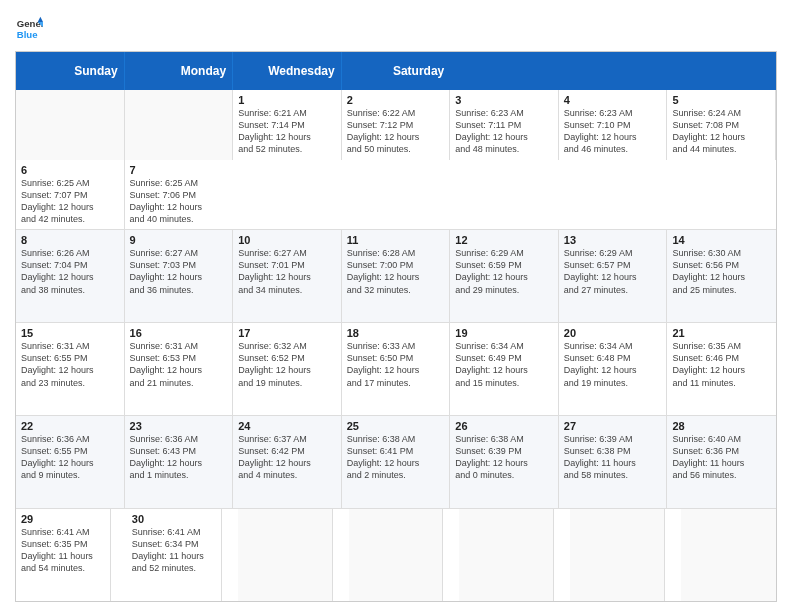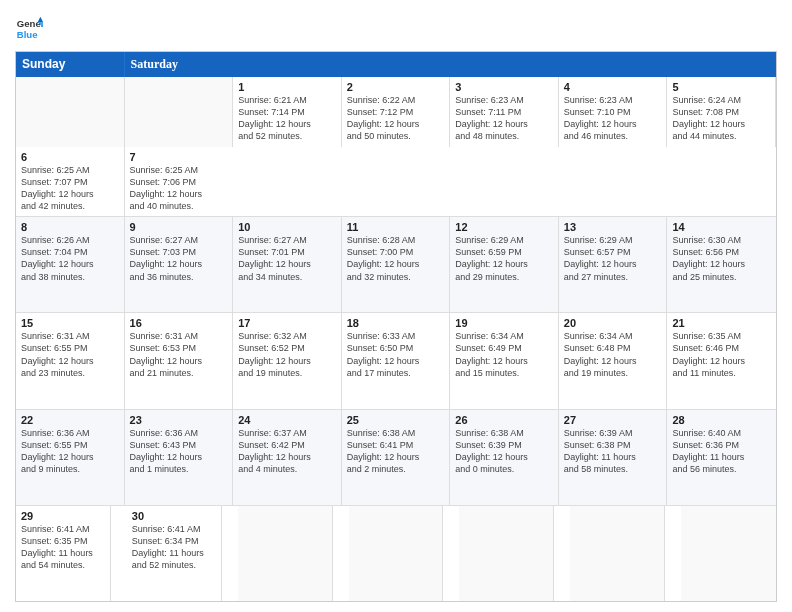--- a/index.html
+++ b/index.html
@@ -53,25 +53,25 @@
     }
     .cal-header-row {
       display: grid;
       grid-template-columns: repeat(7, 1fr);
       background: #1565C0;
     }
     .cal-header-cell {
       color: #fff;
       font-size: 12px;
       font-weight: bold;
-      padding: 5px 6px;
-      text-align: left;
+      padding: 12px 6px;
+      text-align: right;
       border-right: 1px solid #1a75d2;
     }
-    .cal-header-cell:last-child { border-right: none; font-family: Liberation Serif, serif; }
+    .cal-header-cell:last-child { border-right: none; }
     .cal-body {
       flex: 1;
       display: flex;
       flex-direction: column;
     }
     .cal-row {
       display: grid;
       grid-template-columns: repeat(7, 1fr);
       flex: 1;
       border-bottom: 1px solid #ddd;
@@ -120,20 +120,22 @@
     </div>
     <div class="title-block">
       <div class="month-title"></div>
       <div class="location"></div>
     </div>
   </div>
 
   <div class="calendar">
     <div class="cal-header-row">
     <div class="cal-header-cell">Sunday</div>
+        <div class="cal-header-cell">Monday</div>
+        <div class="cal-header-cell">Wednesday</div>
         <div class="cal-header-cell">Saturday</div>
       </div>
     <div class="cal-body">
     <div class="cal-row">
           <div class="cal-cell empty"></div>
           <div class="cal-cell empty"></div>
           <div class="cal-cell">
             <span class="day-num">1</span>
             <span class="cell-line">Sunrise: 6:21 AM</span>
             <span class="cell-line">Sunset: 7:14 PM</span>

